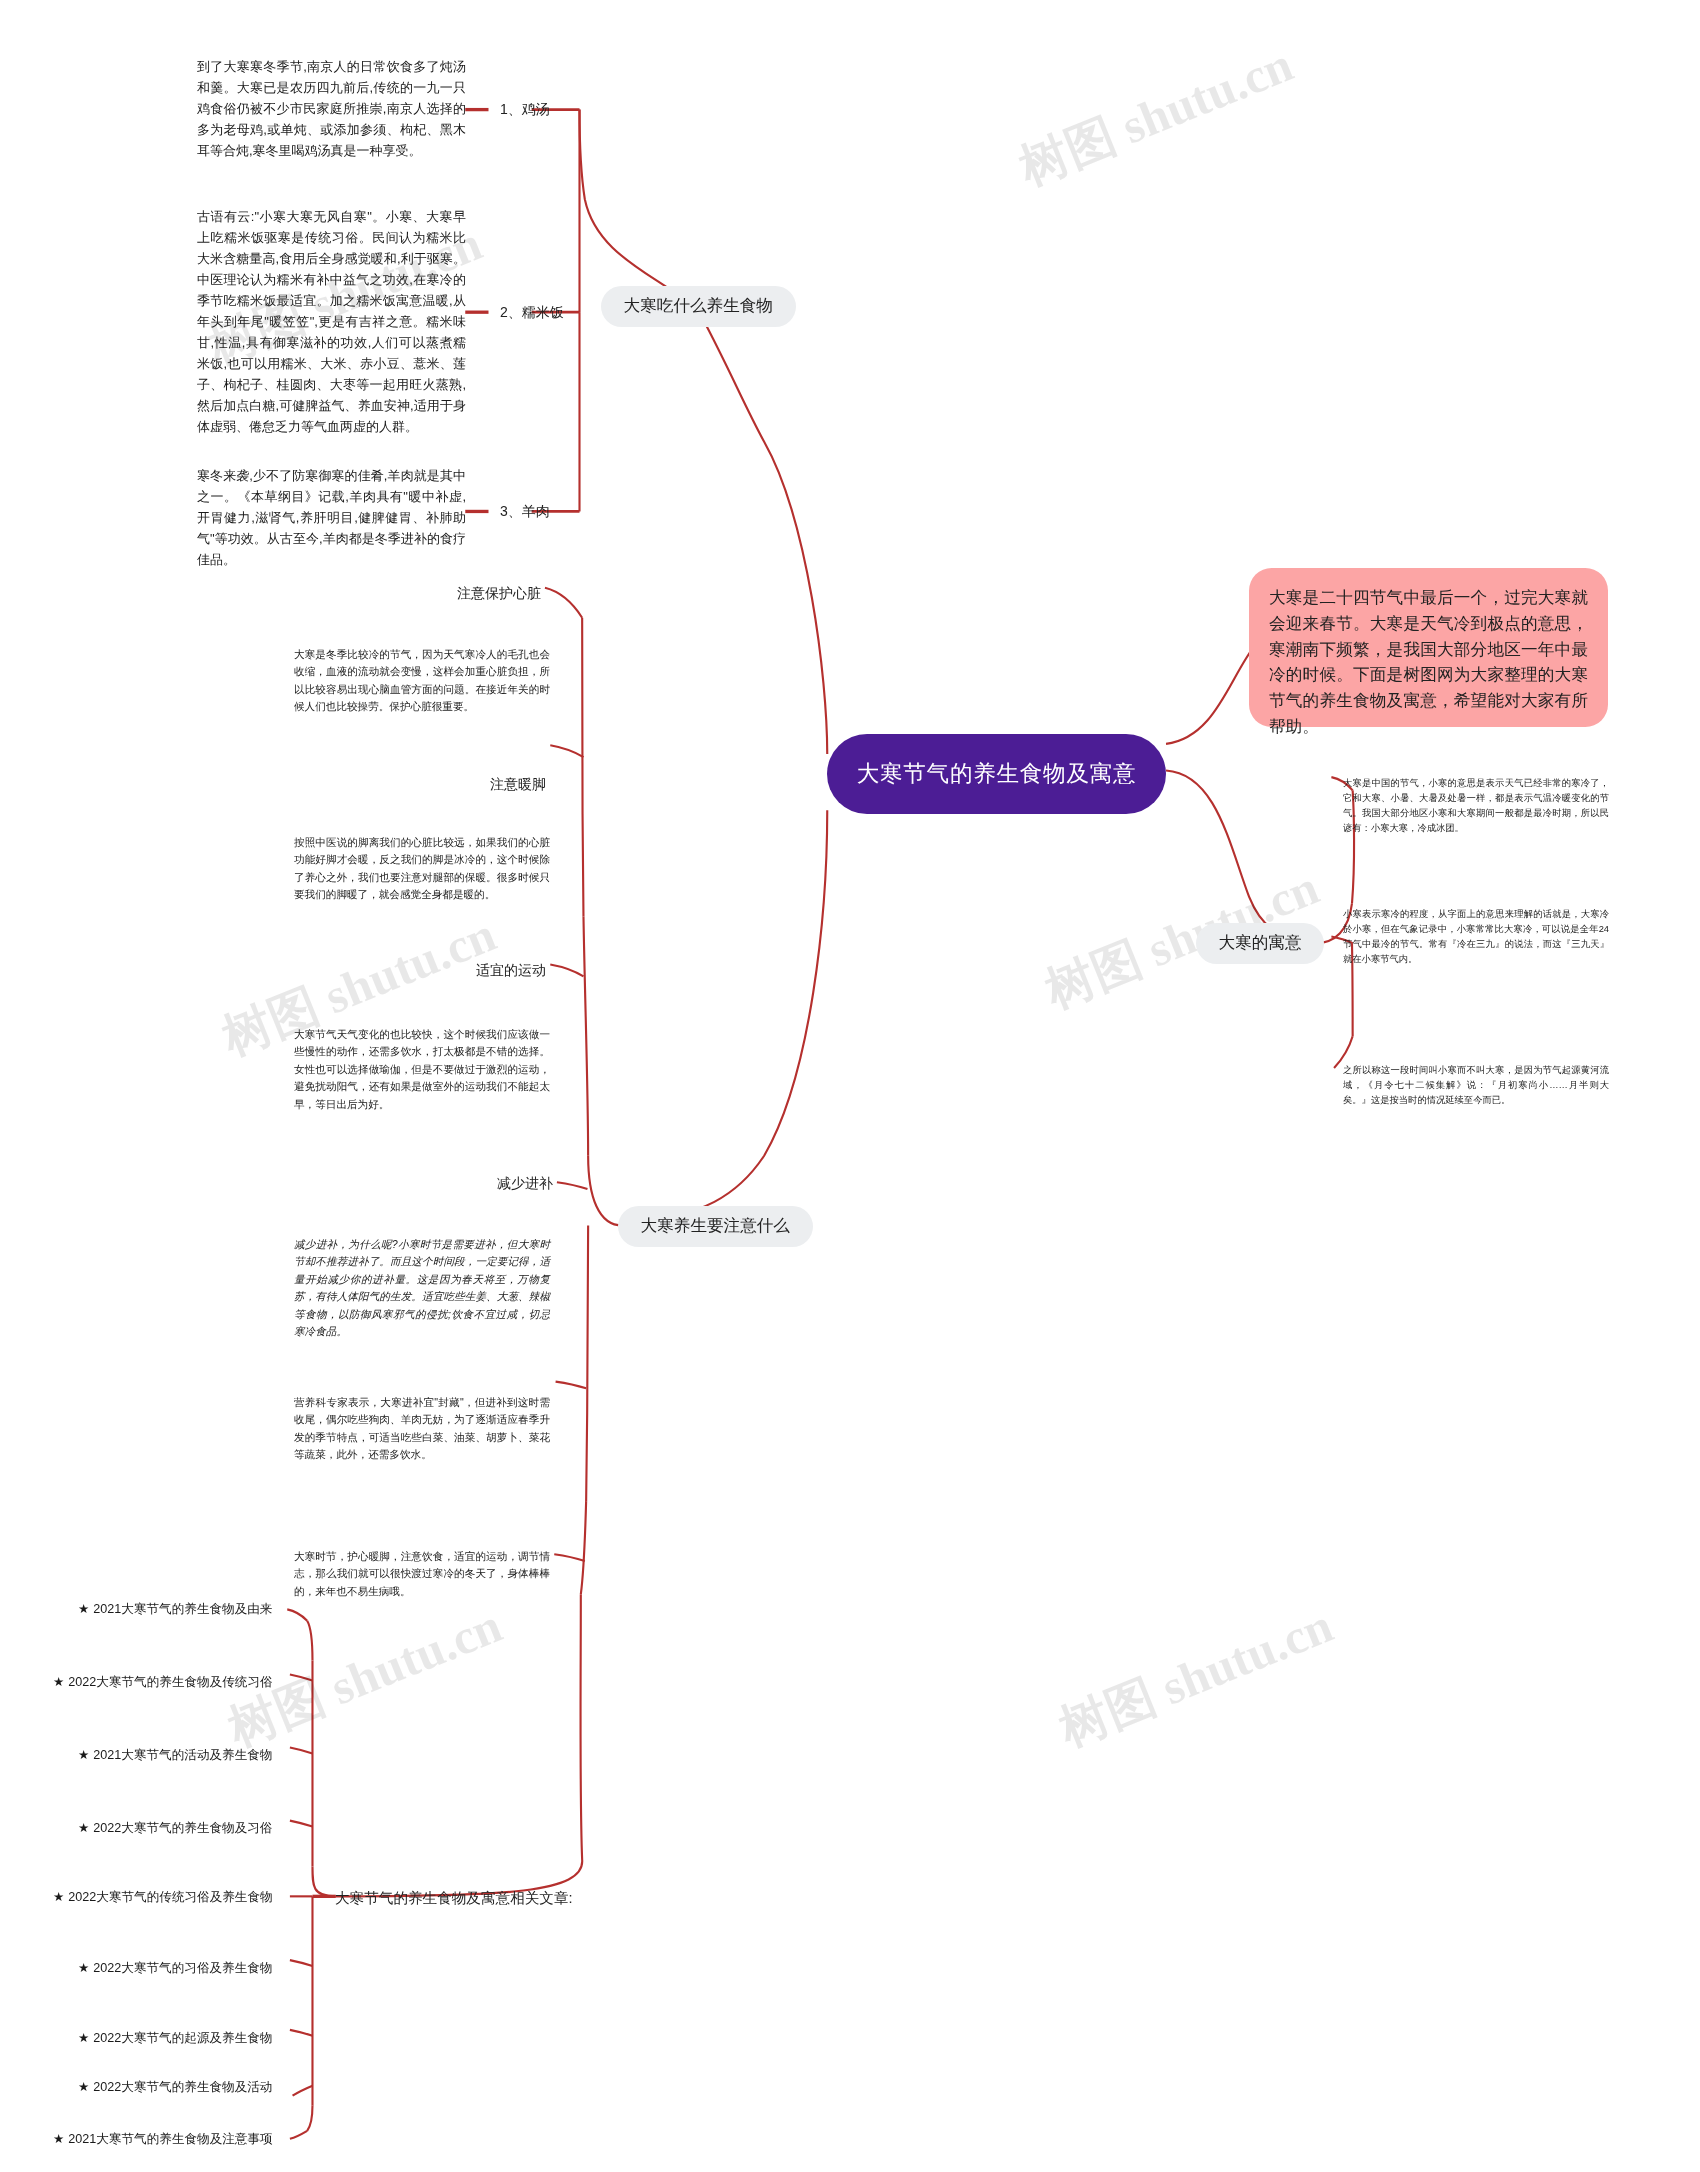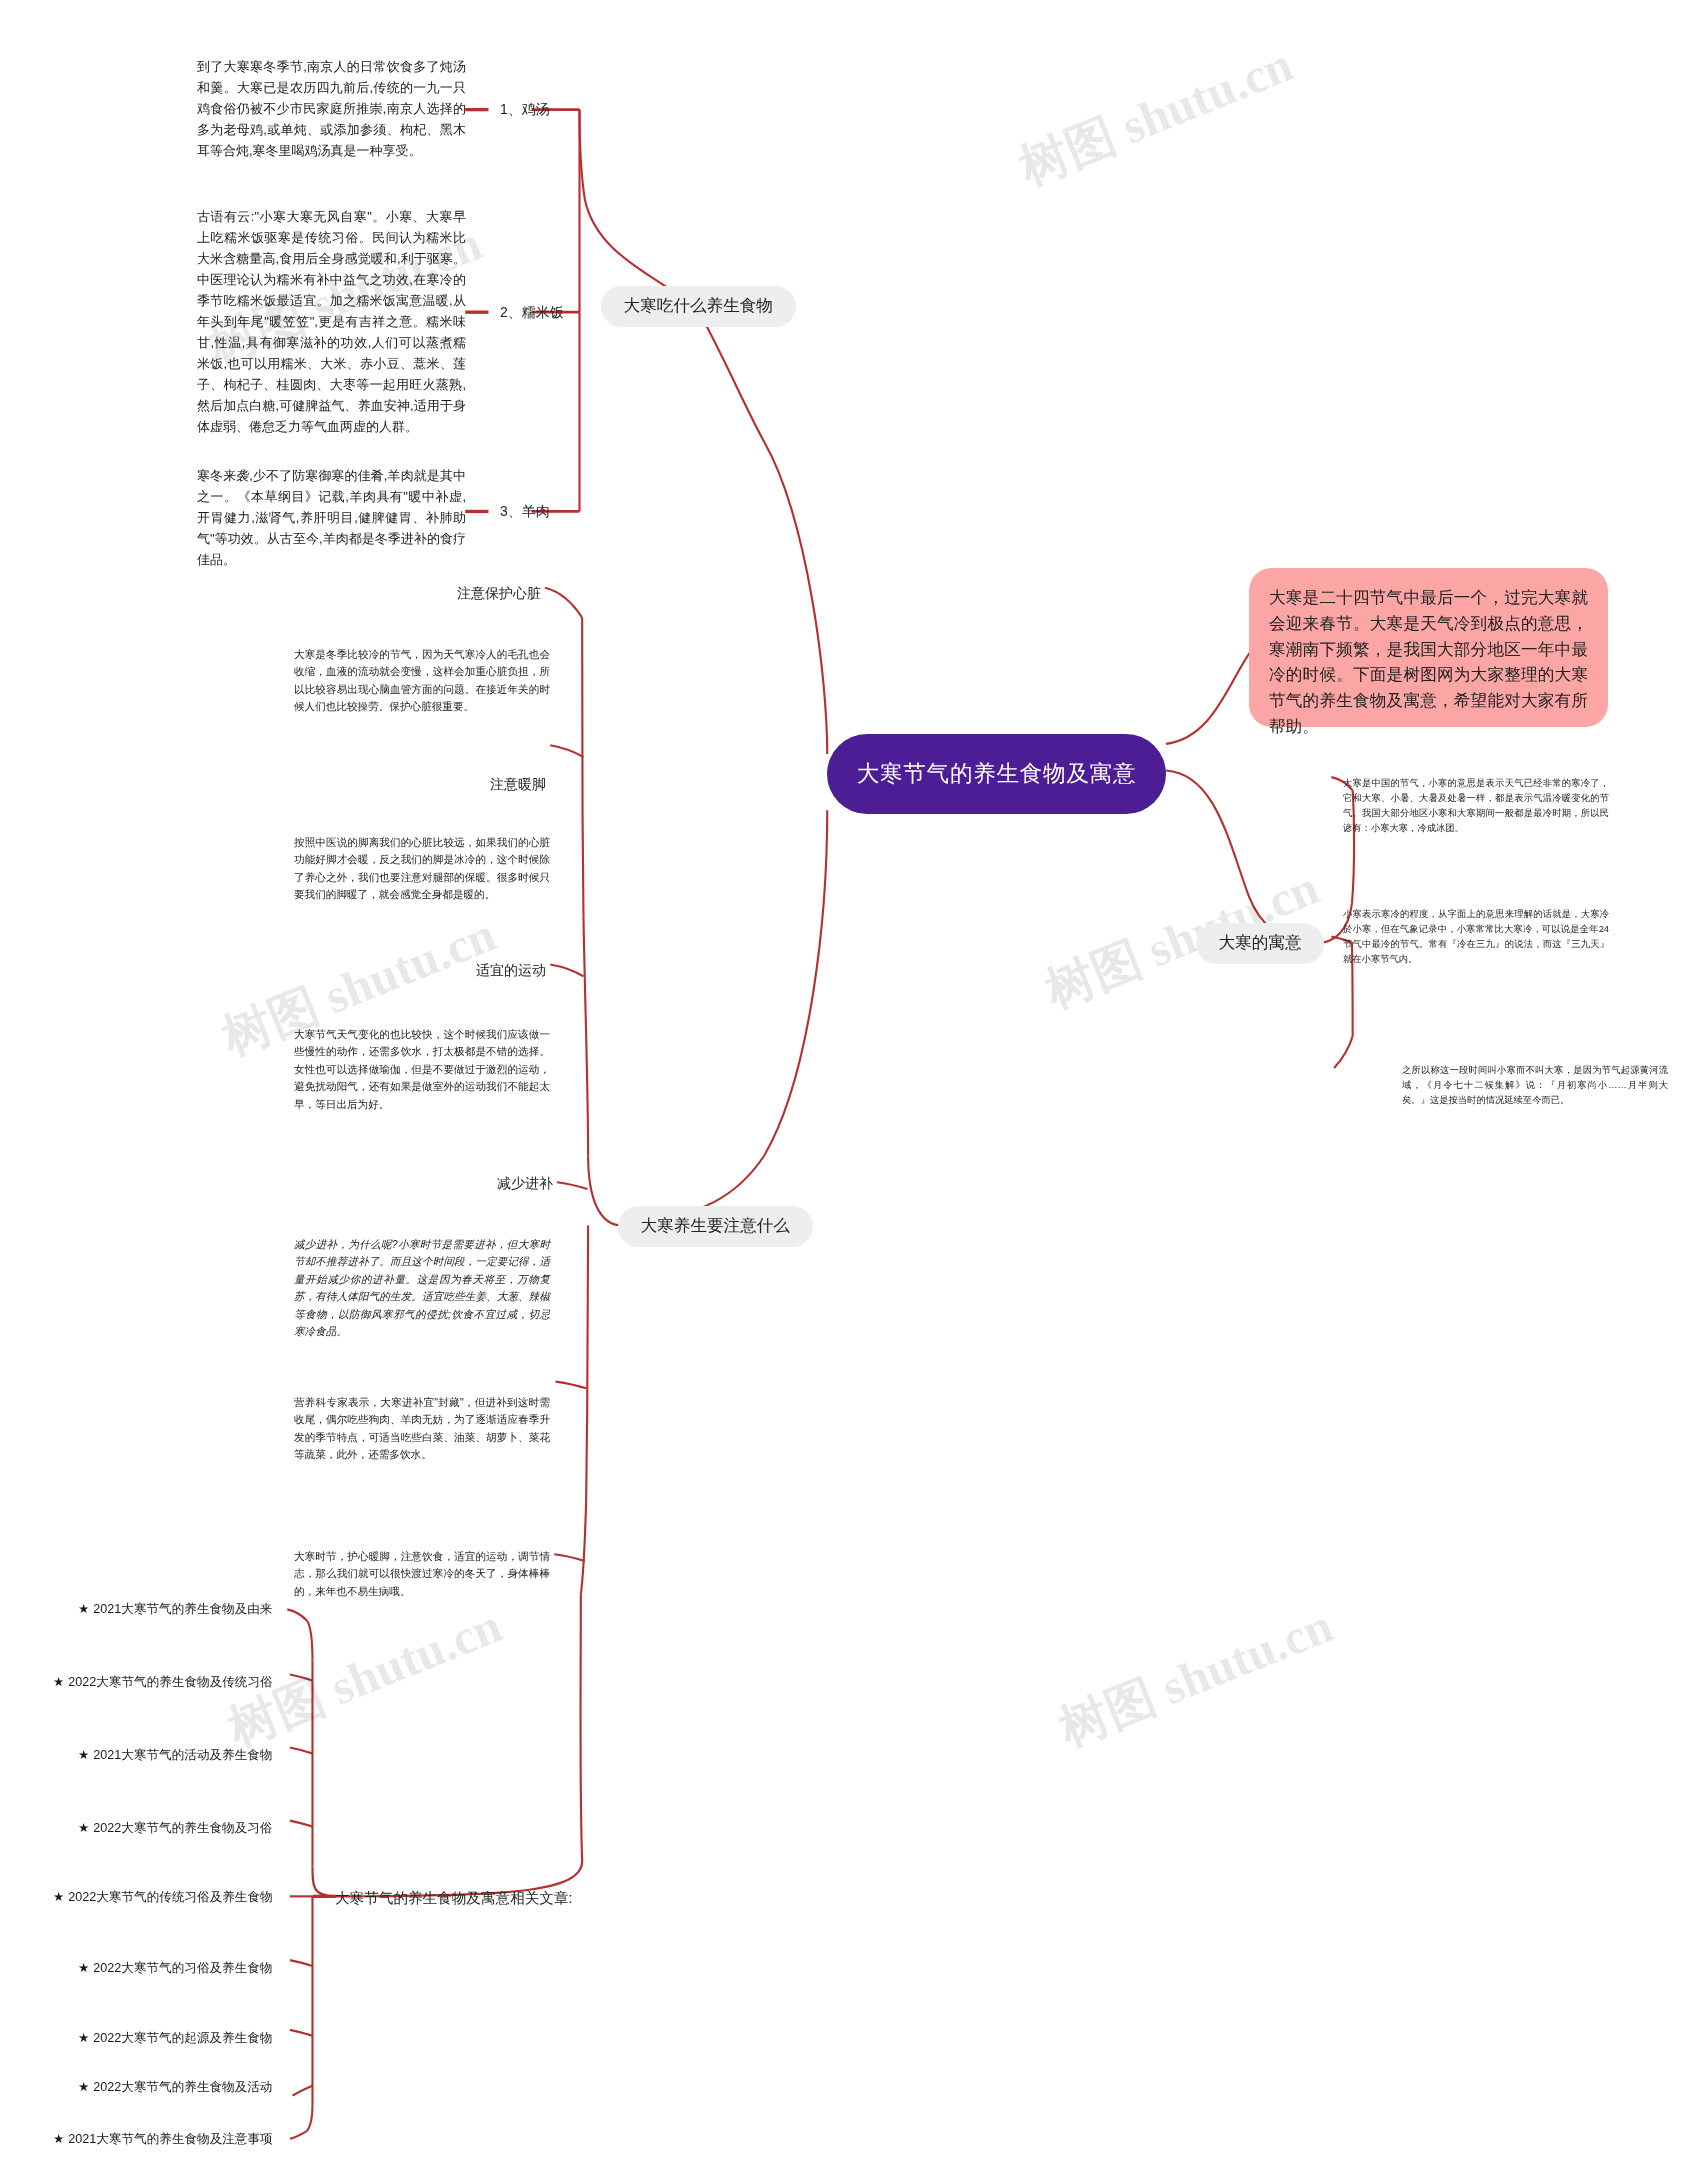--- a/index.html
+++ b/index.html
@@ -204,21 +204,21 @@
   <div class="node para mid" style="left:294px;top:1548px;width:256px;">
     <span>大寒时节，护心暖脚，注意饮食，适宜的运动，调节情志，那么我们就可以很快渡过寒冷的冬天了，身体棒棒的，来年也不易生病哦。</span>
   </div>
 
   <div class="node para tiny" style="left:1343px;top:776px;width:266px;">
     <span>大寒是中国的节气，小寒的意思是表示天气已经非常的寒冷了，它和大寒、小暑、大暑及处暑一样，都是表示气温冷暖变化的节气。我国大部分地区小寒和大寒期间一般都是最冷时期，所以民谚有：小寒大寒，冷成冰团。</span>
   </div>
   <div class="node para tiny" style="left:1343px;top:907px;width:266px;">
     <span>小寒表示寒冷的程度，从字面上的意思来理解的话就是，大寒冷於小寒，但在气象记录中，小寒常常比大寒冷，可以说是全年24节气中最冷的节气。常有『冷在三九』的说法，而这『三九天』就在小寒节气内。</span>
   </div>
-  <div class="node para tiny" style="left:1402px;top:1063px;width:266px;">
+  <div class="node para tiny" style="left:1343px;top:1063px;width:266px;">
     <span>之所以称这一段时间叫小寒而不叫大寒，是因为节气起源黄河流域，《月令七十二候集解》说：『月初寒尚小……月半则大矣。』这是按当时的情况延续至今而已。</span>
   </div>
 
   <div class="node article" style="left:78px;top:1601px;">
     <span class="star">★</span><span>2021大寒节气的养生食物及由来</span>
   </div>
   <div class="node article" style="left:53px;top:1674px;">
     <span class="star">★</span><span>2022大寒节气的养生食物及传统习俗</span>
   </div>
   <div class="node article" style="left:78px;top:1747px;">

